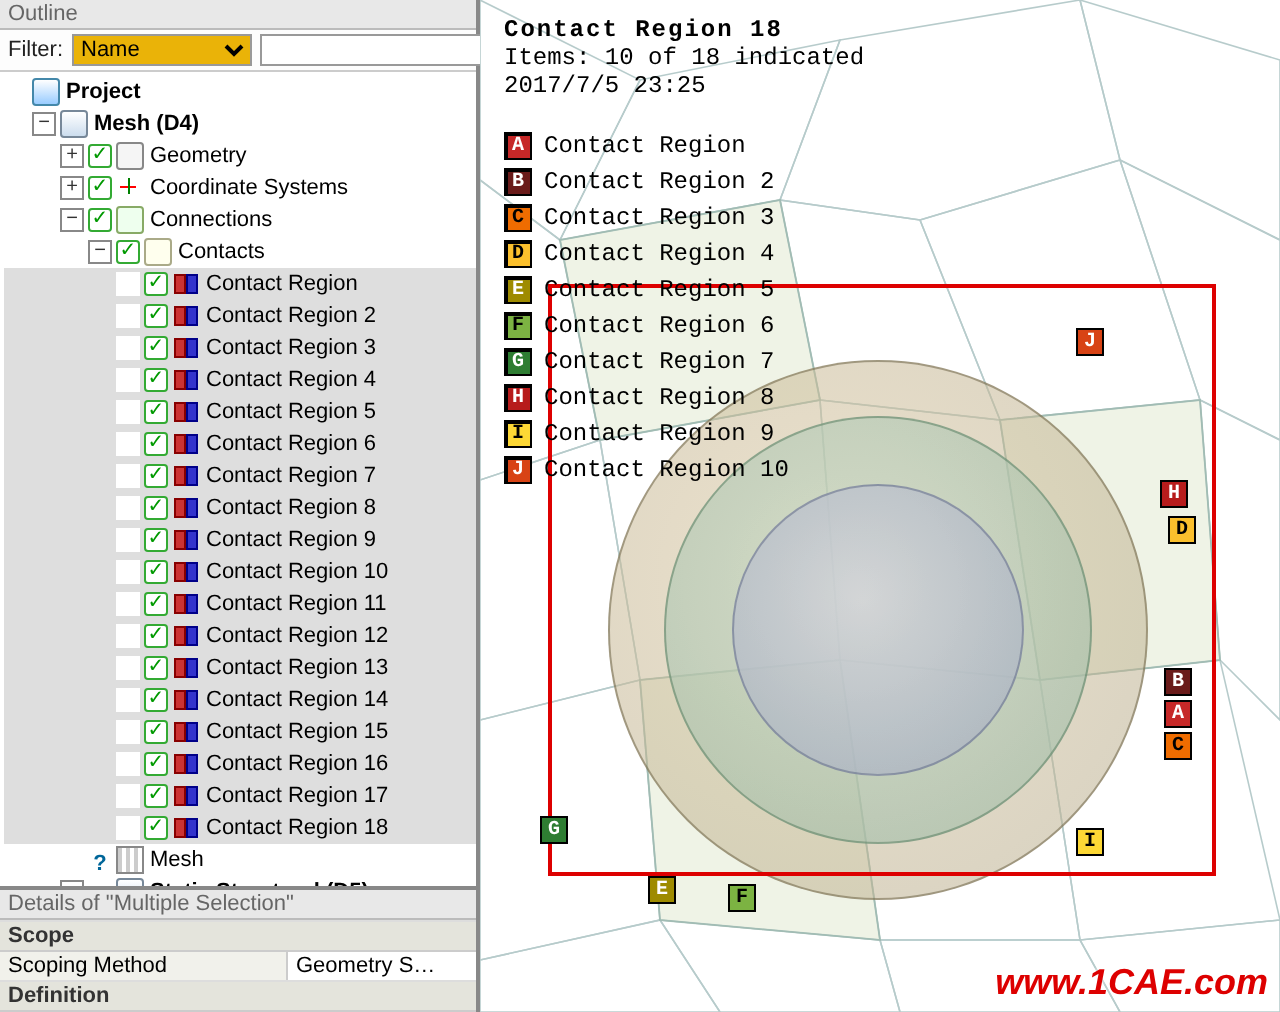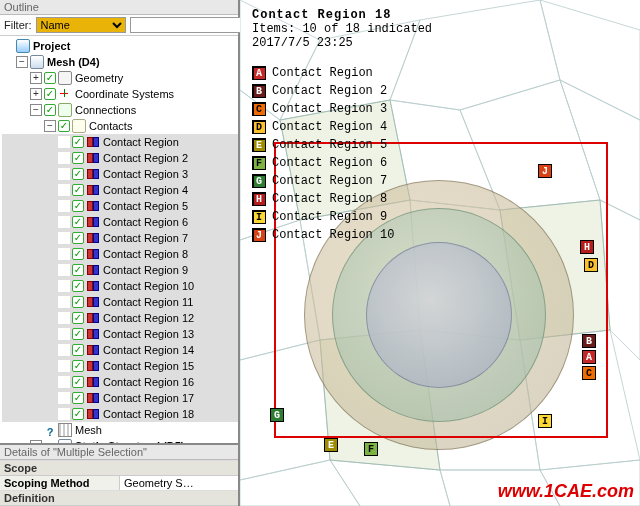--- a/index.html
+++ b/index.html
@@ -37,21 +37,21 @@
   .row.sel { background: #dedede; }
   .lvl0 { padding-left: 0px; }
   .lvl1 { padding-left: 14px; }
   .lvl2 { padding-left: 28px; }
   .lvl3 { padding-left: 42px; }
   .lvl4 { padding-left: 56px; }
   .details-title { background: #e8e8e8; color:#666; border-top: 2px solid #888; border-bottom: 1px solid #bbb; padding: 1px 4px; font-size:11px; }
   .details-grid { background:#22c55e; border-top:1px solid #ddd; }
   .dg-head { background:#e4e4dc; border-bottom:1px solid #ccc; padding:1px 4px; font-weight:bold; color:#333; }
   .dg-row { display:flex; border-bottom:1px solid #ddd; }
-  .dg-row .c1 { width: 120px; padding: 1px 4px; border-right:1px solid #ccc; background:#f1f1eb;font-weight:bold; }
+  .dg-row .c1 { width: 144px; padding: 1px 4px; border-right:1px solid #ccc; background:#f1f1eb; }
   .dg-row .c2 { flex:1; padding: 1px 4px; background:#fff; }
   
   .viewport { flex:1; position: relative; background:#fff; overflow:hidden; }
   .legend-block { position:absolute; left:12px; top:8px; font-family: "Courier New", monospace; font-size:12px; color:#000; line-height:14px; }
   .legend-title { font-weight: bold; letter-spacing:1px; }
   .legend-list { position:absolute; left:12px; top:64px; font-family:"Courier New", monospace; font-size:12px; color:#000; }
   .legend-item { display:flex; align-items:center; height:18px; }
   .swatch { width:14px; height:14px; border:1px solid #000; margin-right:6px; box-shadow: 1px 1px 0 #000 inset; display:inline-flex; align-items:center; justify-content:center; color:#fff; font-family:"Courier New"; font-size:10px; font-weight:bold; }
   .callout { position:absolute; width:14px; height:14px; border:1px solid #000; display:flex; align-items:center; justify-content:center; font-family:"Courier New"; font-size:10px; font-weight:bold; }
   .selbox { position:absolute; border: 2px solid #d00; }

